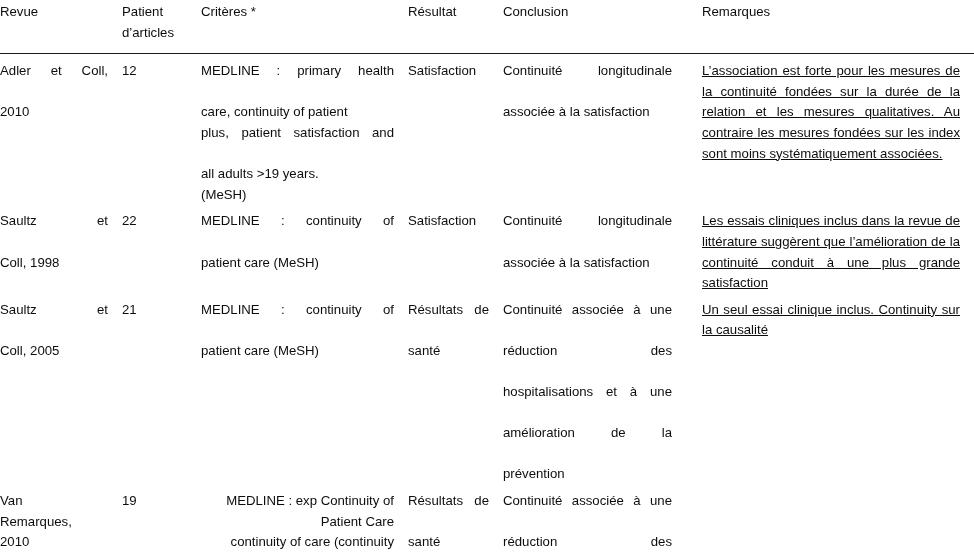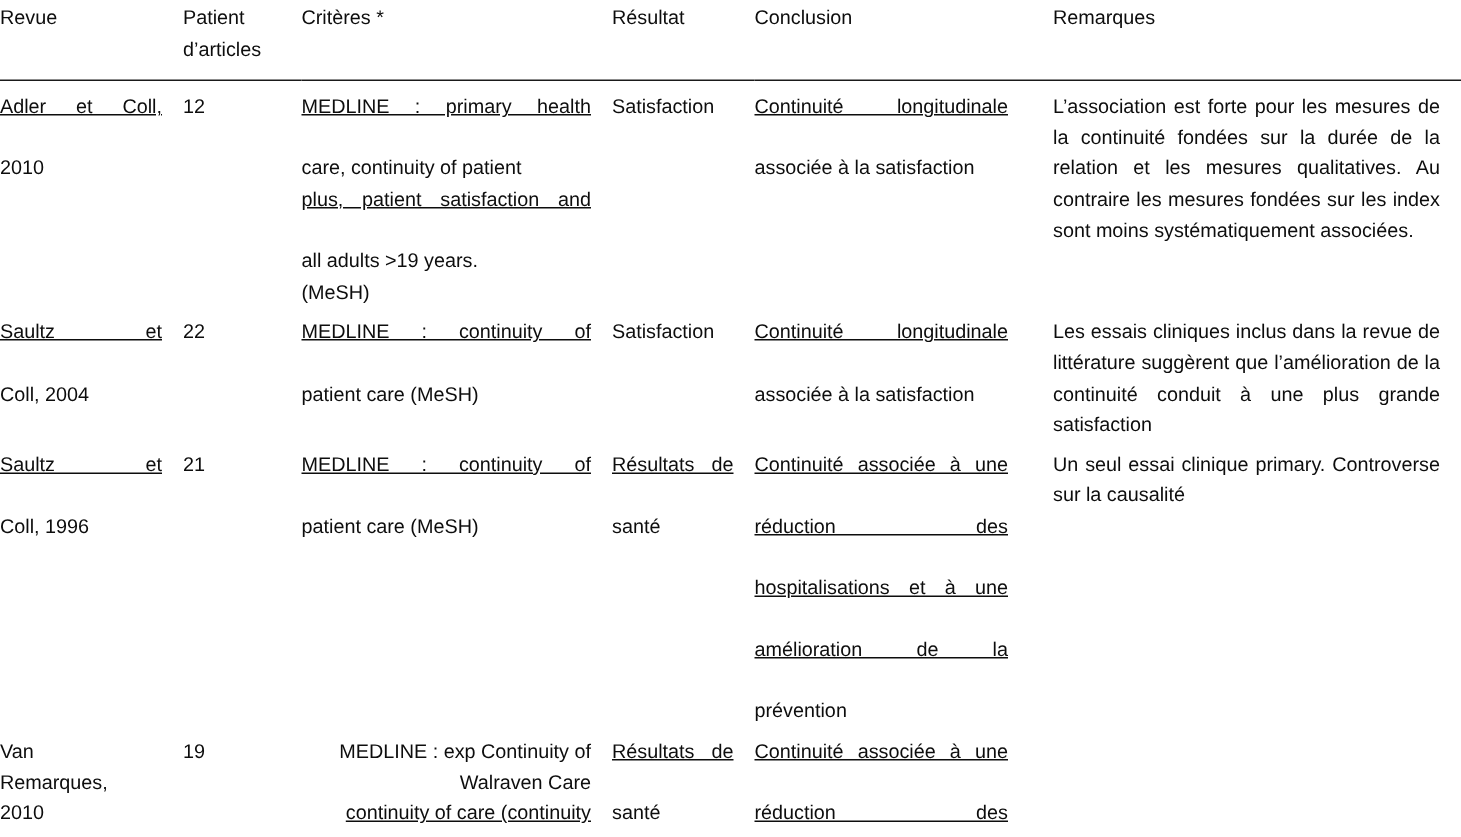--- a/index.html
+++ b/index.html
@@ -65,36 +65,35 @@
     font-size: 0;
   }
 
   tbody td {
     vertical-align: top;
     padding: 2px 14px 0 0;
     text-align: justify;
     text-justify: inter-word;
     hyphens: none;
   }
-  tbody td.pad-left { padding-left: 16px; }
+  tbody td.pad-left { padding-left: 16px; text-decoration: underline; }
   tbody td.no-justify { text-align: left; }
 
   tbody tr.data-row > td { padding-top: 6px; }
   tbody tr.data-row:first-child > td { padding-top: 7px; }
 
   
   .just {
     text-align: justify;
     text-justify: inter-word;
   }
   
   .stretch {
     text-align: justify;
     text-justify: inter-word;
-    text-decoration: underline;
   }
   .stretch::after {
     content: "";
     display: inline-block;
     width: 100%;
     height: 0;
   }
 
   .line { display: block; }
 
@@ -164,21 +163,21 @@
         <td>
           <span class="line stretch">Continuité longitudinale</span>
           <span class="line">associée à la satisfaction</span>
         </td>
         <td class="pad-left just">L’association est forte pour les mesures de la continuité fondées sur la durée de la relation et les mesures qualitatives. Au contraire les mesures fondées sur les index sont moins systématiquement associées.</td>
       </tr>
 
       <tr class="data-row">
         <td class="no-justify">
           <span class="line stretch">Saultz et</span>
-          <span class="line">Coll, 2004</span>
+          <span class="line">Coll, 1998</span>
         </td>
         <td class="no-justify">
           <span class="line">22</span>
         </td>
         <td>
           <span class="line stretch">MEDLINE : continuity of</span>
           <span class="line">patient care (MeSH)</span>
         </td>
         <td class="no-justify">
           <span class="line">Satisfaction</span>
@@ -186,55 +185,55 @@
         <td>
           <span class="line stretch">Continuité longitudinale</span>
           <span class="line">associée à la satisfaction</span>
         </td>
         <td class="pad-left just">Les essais cliniques inclus dans la revue de littérature suggèrent que l’amélioration de la continuité conduit à une plus grande satisfaction</td>
       </tr>
 
       <tr class="data-row">
         <td class="no-justify">
           <span class="line stretch">Saultz et</span>
-          <span class="line">Coll, 1996</span>
+          <span class="line">Coll, 2005</span>
         </td>
         <td class="no-justify">
           <span class="line">21</span>
         </td>
         <td>
           <span class="line stretch">MEDLINE : continuity of</span>
           <span class="line">patient care (MeSH)</span>
         </td>
         <td>
           <span class="line stretch">Résultats de</span>
           <span class="line">santé</span>
         </td>
         <td>
           <span class="line stretch">Continuité associée à une</span>
           <span class="line stretch">réduction des</span>
           <span class="line stretch">hospitalisations et à une</span>
           <span class="line stretch">amélioration de la</span>
           <span class="line">prévention</span>
         </td>
-        <td class="pad-left just">Un seul essai clinique primary. Controverse sur la causalité</td>
+        <td class="pad-left just">Un seul essai clinique inclus. Continuity sur la causalité</td>
       </tr>
 
       <tr class="data-row">
         <td class="no-justify">
           <span class="line">Van</span>
           <span class="line">Remarques,</span>
           <span class="line">2010</span>
         </td>
         <td class="no-justify">
           <span class="line">19</span>
         </td>
         <td class="criteria-list">
           <span class="line">MEDLINE : exp Continuity of</span>
-          <span class="line">Walraven Care</span>
+          <span class="line">Patient Care</span>
           <span class="line stretch">continuity of care (continuity</span>
 
         </td>
         <td>
           <span class="line stretch">Résultats de</span>
           <span class="line">santé</span>
         </td>
         <td>
           <span class="line stretch">Continuité associée à une</span>
           <span class="line stretch">réduction des</span>

